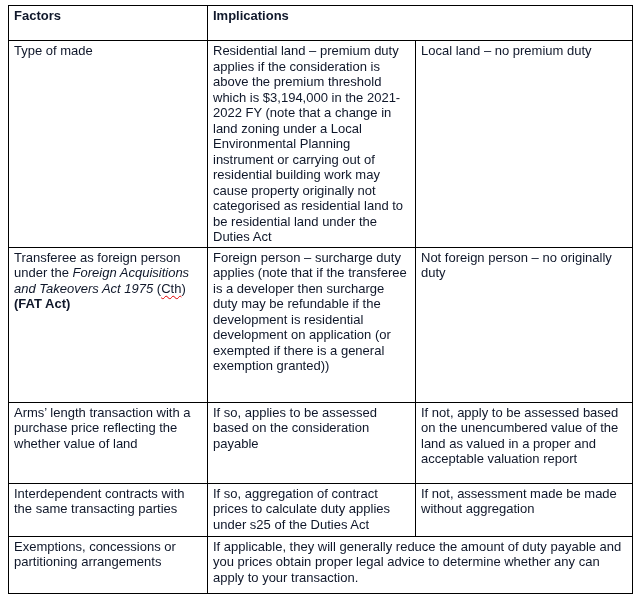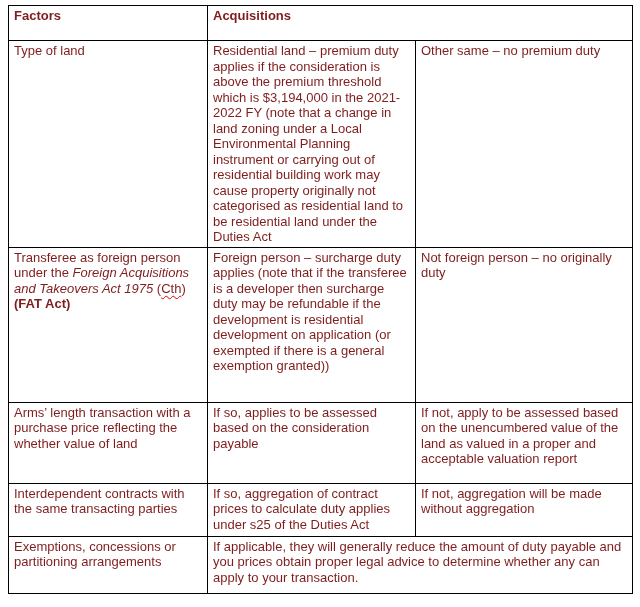--- a/index.html
+++ b/index.html
@@ -13,21 +13,21 @@
   .doc-table {
     position: absolute;
     left: 8px;
     top: 5px;
     width: 624px;
     border-collapse: collapse;
     table-layout: fixed;
     font-family: "Liberation Sans", "DejaVu Sans", sans-serif;
     font-size: 13px;
     line-height: 15.5px;
-    color: #7f1d1d;
+    color: #0f172a;
   }
   .doc-table td {
     border: 1px solid #000000;
     vertical-align: top;
     padding: 2px 5px 2px 5px;
     word-wrap: break-word;
   }
   .bold { font-weight: bold; }
   .italic { font-style: italic; }
   .spellcheck {
@@ -43,45 +43,45 @@
 
 <table class="doc-table">
   <colgroup>
     <col style="width:199px">
     <col style="width:208px">
     <col style="width:217px">
   </colgroup>
   <tbody>
     <tr style="height:35px">
       <td class="bold">Factors</td>
-      <td class="bold" colspan="2">Acquisitions</td>
+      <td class="bold" colspan="2">Implications</td>
     </tr>
 
     <tr style="height:206px">
-      <td>Type of land</td>
+      <td>Type of made</td>
       <td>Residential land – premium duty applies if the consideration is above the premium threshold which is $3,194,000 in the 2021-2022 FY (note that a change in land zoning under a Local Environmental Planning instrument or carrying out of residential building work may cause property originally not categorised as residential land to be residential land under the Duties Act</td>
-      <td>Other same – no premium duty</td>
+      <td>Local land – no premium duty</td>
     </tr>
 
     <tr style="height:155px">
       <td><span>Transferee as foreign person under the </span><span class="italic">Foreign Acquisitions and Takeovers Act 1975</span><span> (</span><span class="spellcheck">Cth</span><span>) </span><span class="bold">(FAT Act)</span></td>
       <td>Foreign person – surcharge duty applies (note that if the transferee is a developer then surcharge duty may be refundable if the development is residential development on application (or exempted if there is a general exemption granted))</td>
       <td>Not foreign person – no originally duty</td>
     </tr>
 
     <tr style="height:81px">
       <td>Arms’ length transaction with a purchase price reflecting the whether value of land</td>
       <td>If so, applies to be assessed based on the consideration payable</td>
       <td>If not, apply to be assessed based on the unencumbered value of the land as valued in a proper and acceptable valuation report</td>
     </tr>
 
     <tr style="height:53px">
       <td>Interdependent contracts with the same transacting parties</td>
       <td>If so, aggregation of contract prices to calculate duty applies under s25 of the Duties Act</td>
-      <td>If not, aggregation will be made without aggregation</td>
+      <td>If not, assessment made be made without aggregation</td>
     </tr>
 
     <tr style="height:57px">
       <td>Exemptions, concessions or partitioning arrangements</td>
       <td colspan="2">If applicable, they will generally reduce the amount of duty payable and you prices obtain proper legal advice to determine whether any can apply to your transaction.</td>
     </tr>
   </tbody>
 </table>
 
 </body></html>

